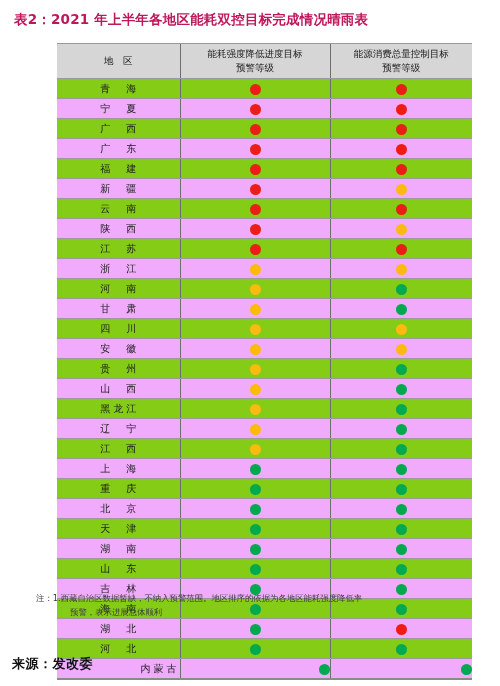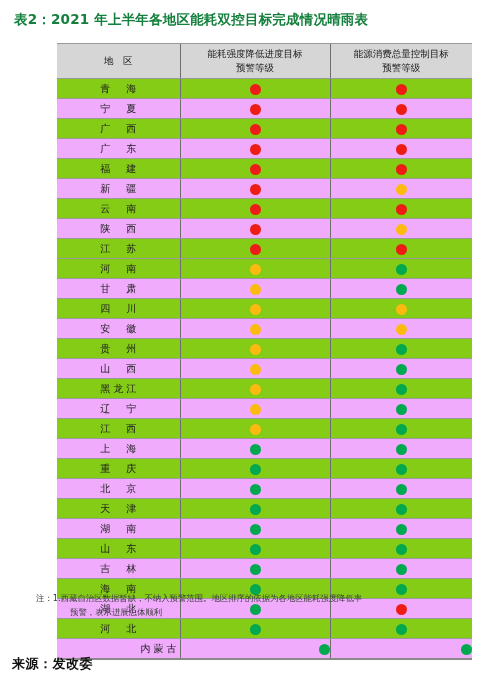--- a/index.html
+++ b/index.html
@@ -13,21 +13,21 @@
   }
   .page{position:relative;width:500px;height:686px;}
 
   
   .title{
     position:absolute;
     left:14px; top:11px;
     font-size:13.5px;
     font-weight:bold;
     letter-spacing:0.2px;
-    color:#15803d;
+    color:#be185d;
     white-space:nowrap;
   }
 
   
   .table-wrap{
     position:absolute;
     left:57px; top:43px;
     width:396px;
   }
   table.sheet{
@@ -183,20 +183,25 @@
           <tr class="even">
             <td class="region">陕　西</td>
             <td class="dotcell divider"><span class="dot red"></span></td>
             <td class="dotcell divider"><span class="dot yellow"></span></td>
           </tr>
           <tr class="odd">
             <td class="region">江　苏</td>
             <td class="dotcell divider"><span class="dot red"></span></td>
             <td class="dotcell divider"><span class="dot red"></span></td>
           </tr>
+          <tr class="even">
+            <td class="region">浙　江</td>
+            <td class="dotcell divider"><span class="dot yellow"></span></td>
+            <td class="dotcell divider"><span class="dot yellow"></span></td>
+          </tr>
           <tr class="odd">
             <td class="region">河　南</td>
             <td class="dotcell divider"><span class="dot yellow"></span></td>
             <td class="dotcell divider"><span class="dot green"></span></td>
           </tr>
           <tr class="even">
             <td class="region">甘　肃</td>
             <td class="dotcell divider"><span class="dot yellow"></span></td>
             <td class="dotcell divider"><span class="dot green"></span></td>
           </tr>

